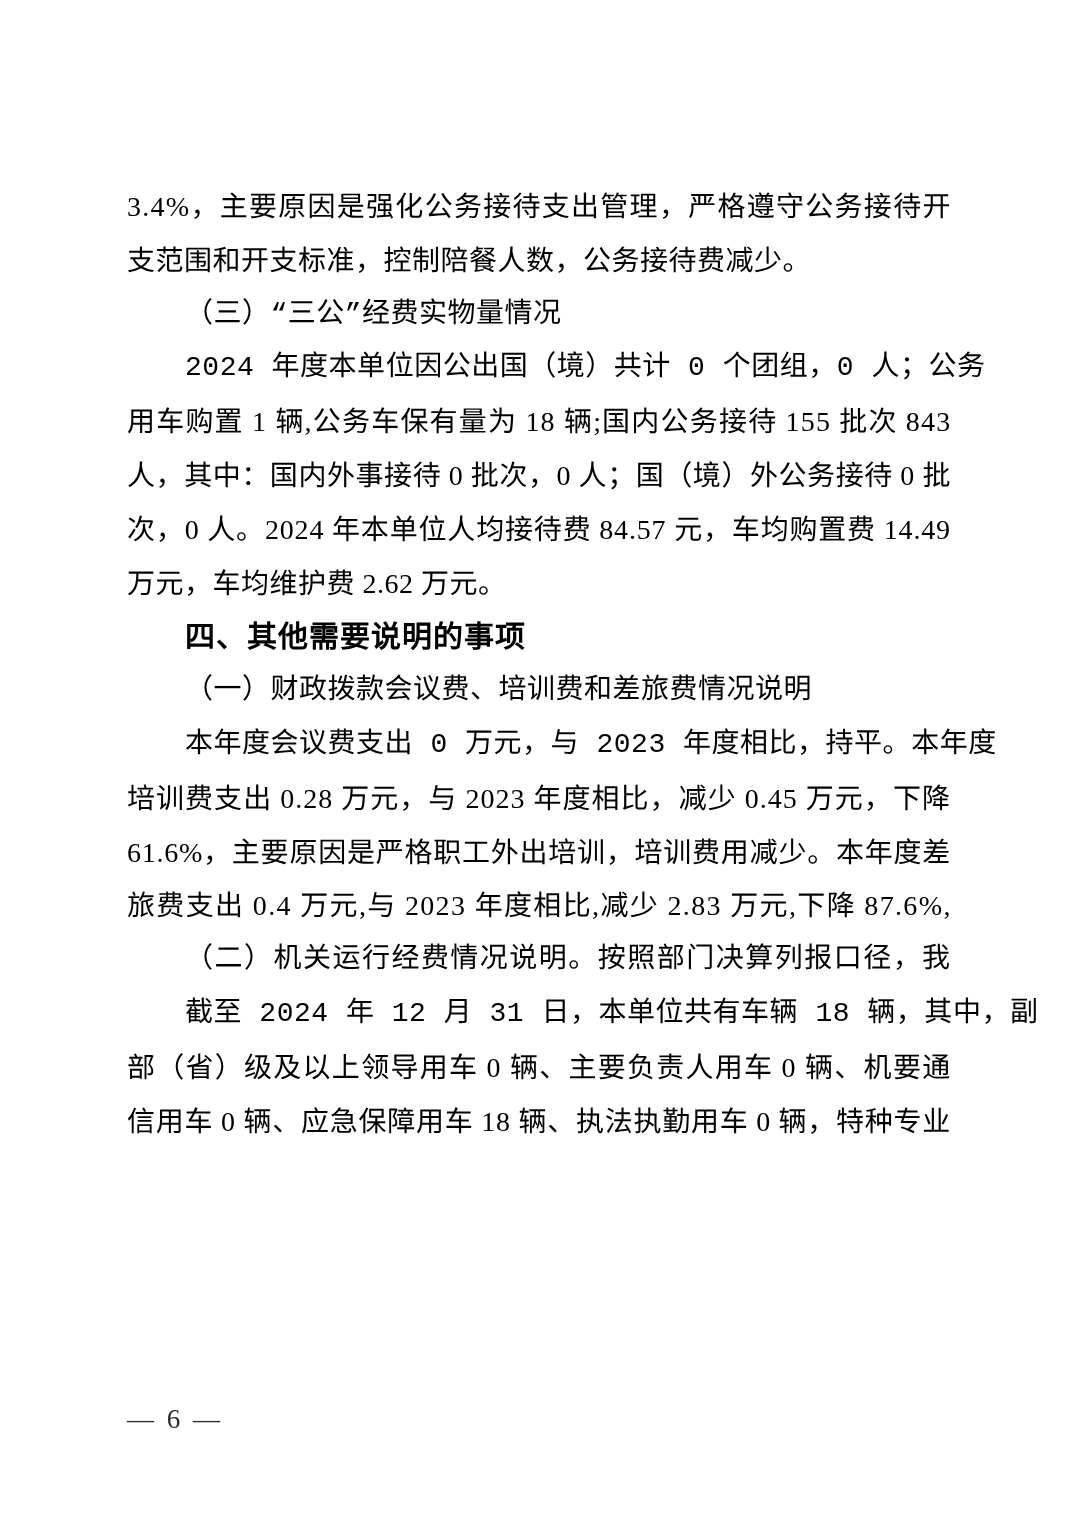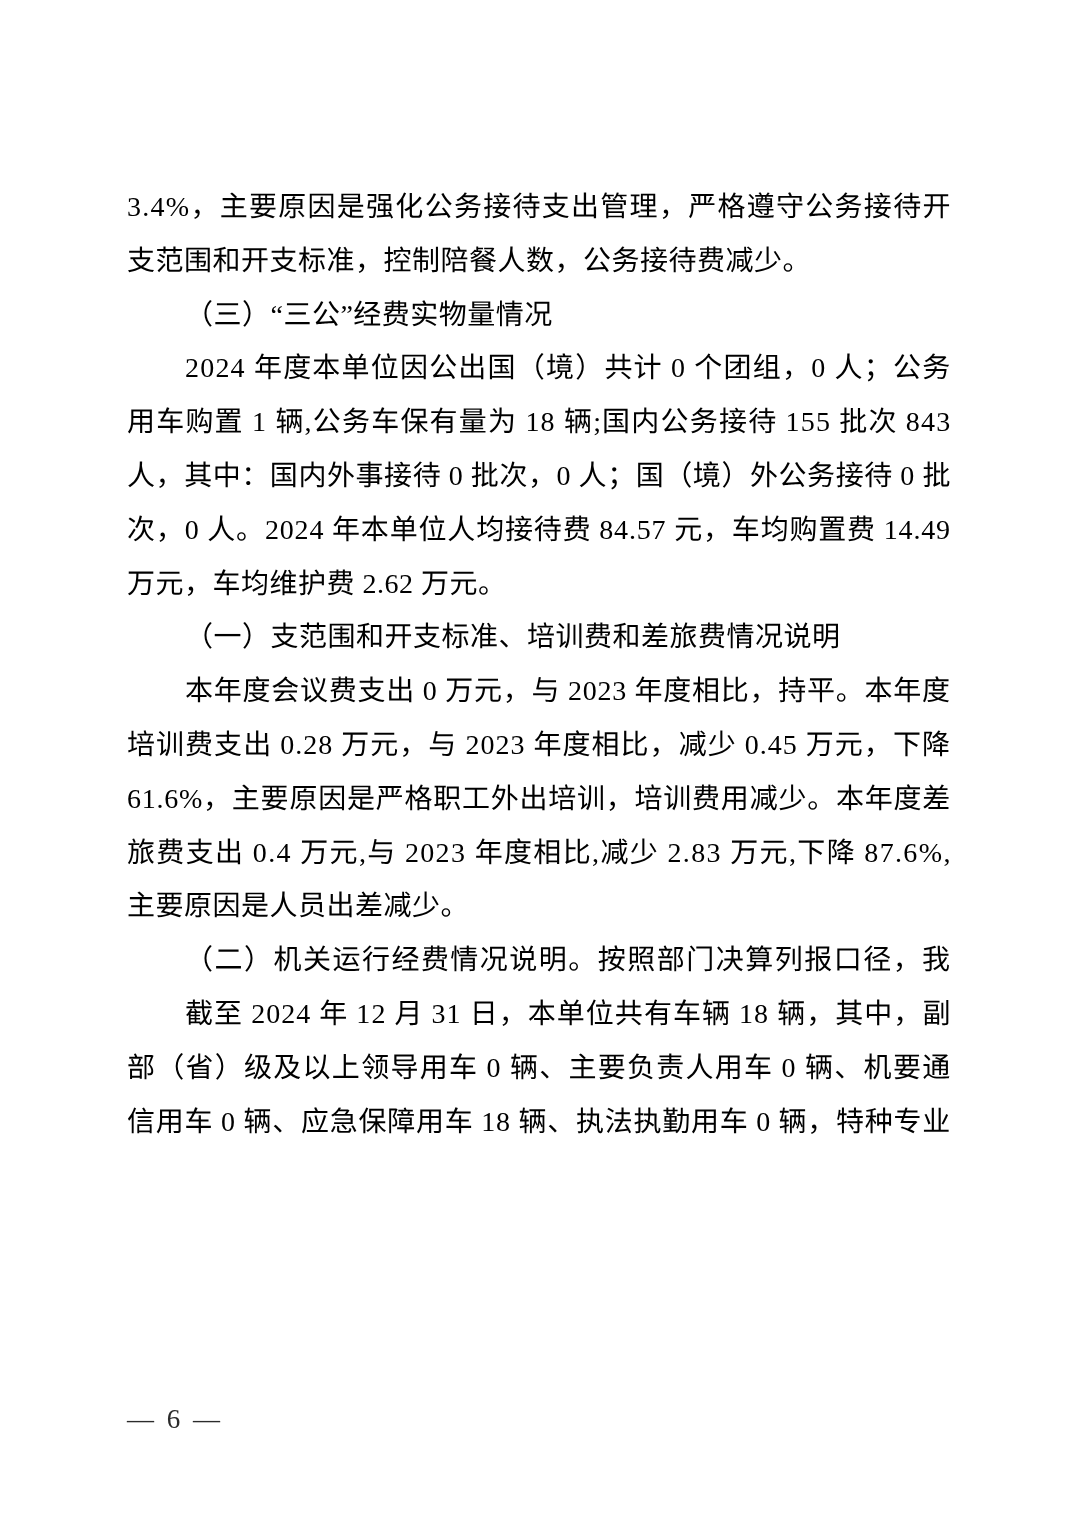--- a/index.html
+++ b/index.html
@@ -29,21 +29,21 @@
     white-space: pre;
     letter-spacing: 0.5px;
   }
   .line.justify {
     display: flex;
     justify-content: space-between;
     align-items: baseline;
     flex-wrap: nowrap;
   }
   .line.justify span { white-space: pre; }
-  .line.indent { padding-left: 58px; }
+  .line.indent { padding-left: 58px; font-family: Liberation Mono, monospace; }
   .line.h-bold {
     font-family: "Liberation Sans", "DejaVu Sans", sans-serif;
     font-weight: bold;
     font-size: 30px;
     letter-spacing: 1px;
   }
   .footer {
     position: absolute;
     left: 127px;
     top: 1403px;
@@ -60,25 +60,25 @@
 <div class="page">
   <div class="content">
       <div class="line body justify"><span>3</span><span>.</span><span>4</span><span>%</span><span>，</span><span>主</span><span>要</span><span>原</span><span>因</span><span>是</span><span>强</span><span>化</span><span>公</span><span>务</span><span>接</span><span>待</span><span>支</span><span>出</span><span>管</span><span>理</span><span>，</span><span>严</span><span>格</span><span>遵</span><span>守</span><span>公</span><span>务</span><span>接</span><span>待</span><span>开</span></div>
       <div class="line body">支范围和开支标准，控制陪餐人数，公务接待费减少。</div>
       <div class="line body indent">（三）“三公”经费实物量情况</div>
       <div class="line body justify indent"><span>2</span><span>0</span><span>2</span><span>4</span><span> </span><span>年</span><span>度</span><span>本</span><span>单</span><span>位</span><span>因</span><span>公</span><span>出</span><span>国</span><span>（</span><span>境</span><span>）</span><span>共</span><span>计</span><span> </span><span>0</span><span> </span><span>个</span><span>团</span><span>组</span><span>，</span><span>0</span><span> </span><span>人</span><span>；</span><span>公</span><span>务</span></div>
       <div class="line body justify"><span>用</span><span>车</span><span>购</span><span>置</span><span> </span><span>1</span><span> </span><span>辆</span><span>,</span><span>公</span><span>务</span><span>车</span><span>保</span><span>有</span><span>量</span><span>为</span><span> </span><span>1</span><span>8</span><span> </span><span>辆</span><span>;</span><span>国</span><span>内</span><span>公</span><span>务</span><span>接</span><span>待</span><span> </span><span>1</span><span>5</span><span>5</span><span> </span><span>批</span><span>次</span><span> </span><span>8</span><span>4</span><span>3</span></div>
       <div class="line body justify"><span>人</span><span>，</span><span>其</span><span>中</span><span>：</span><span>国</span><span>内</span><span>外</span><span>事</span><span>接</span><span>待</span><span> </span><span>0</span><span> </span><span>批</span><span>次</span><span>，</span><span>0</span><span> </span><span>人</span><span>；</span><span>国</span><span>（</span><span>境</span><span>）</span><span>外</span><span>公</span><span>务</span><span>接</span><span>待</span><span> </span><span>0</span><span> </span><span>批</span></div>
       <div class="line body justify"><span>次</span><span>，</span><span>0</span><span> </span><span>人</span><span>。</span><span>2</span><span>0</span><span>2</span><span>4</span><span> </span><span>年</span><span>本</span><span>单</span><span>位</span><span>人</span><span>均</span><span>接</span><span>待</span><span>费</span><span> </span><span>8</span><span>4</span><span>.</span><span>5</span><span>7</span><span> </span><span>元</span><span>，</span><span>车</span><span>均</span><span>购</span><span>置</span><span>费</span><span> </span><span>1</span><span>4</span><span>.</span><span>4</span><span>9</span></div>
       <div class="line body">万元，车均维护费 2.62 万元。</div>
-      <div class="line body indent">（一）支范围和开支标准、培训费和差旅费情况说明</div>
+      <div class="line h-bold indent">四、其他需要说明的事项</div>
+      <div class="line body indent">（一）财政拨款会议费、培训费和差旅费情况说明</div>
       <div class="line body justify indent"><span>本</span><span>年</span><span>度</span><span>会</span><span>议</span><span>费</span><span>支</span><span>出</span><span> </span><span>0</span><span> </span><span>万</span><span>元</span><span>，</span><span>与</span><span> </span><span>2</span><span>0</span><span>2</span><span>3</span><span> </span><span>年</span><span>度</span><span>相</span><span>比</span><span>，</span><span>持</span><span>平</span><span>。</span><span>本</span><span>年</span><span>度</span></div>
       <div class="line body justify"><span>培</span><span>训</span><span>费</span><span>支</span><span>出</span><span> </span><span>0</span><span>.</span><span>2</span><span>8</span><span> </span><span>万</span><span>元</span><span>，</span><span>与</span><span> </span><span>2</span><span>0</span><span>2</span><span>3</span><span> </span><span>年</span><span>度</span><span>相</span><span>比</span><span>，</span><span>减</span><span>少</span><span> </span><span>0</span><span>.</span><span>4</span><span>5</span><span> </span><span>万</span><span>元</span><span>，</span><span>下</span><span>降</span></div>
       <div class="line body justify"><span>6</span><span>1</span><span>.</span><span>6</span><span>%</span><span>，</span><span>主</span><span>要</span><span>原</span><span>因</span><span>是</span><span>严</span><span>格</span><span>职</span><span>工</span><span>外</span><span>出</span><span>培</span><span>训</span><span>，</span><span>培</span><span>训</span><span>费</span><span>用</span><span>减</span><span>少</span><span>。</span><span>本</span><span>年</span><span>度</span><span>差</span></div>
       <div class="line body justify"><span>旅</span><span>费</span><span>支</span><span>出</span><span> </span><span>0</span><span>.</span><span>4</span><span> </span><span>万</span><span>元</span><span>,</span><span>与</span><span> </span><span>2</span><span>0</span><span>2</span><span>3</span><span> </span><span>年</span><span>度</span><span>相</span><span>比</span><span>,</span><span>减</span><span>少</span><span> </span><span>2</span><span>.</span><span>8</span><span>3</span><span> </span><span>万</span><span>元</span><span>,</span><span>下</span><span>降</span><span> </span><span>8</span><span>7</span><span>.</span><span>6</span><span>%</span><span>,</span></div>
-      <div class="line body">主要原因是人员出差减少。</div>
       <div class="line body justify indent"><span>（</span><span>二</span><span>）</span><span>机</span><span>关</span><span>运</span><span>行</span><span>经</span><span>费</span><span>情</span><span>况</span><span>说</span><span>明</span><span>。</span><span>按</span><span>照</span><span>部</span><span>门</span><span>决</span><span>算</span><span>列</span><span>报</span><span>口</span><span>径</span><span>，</span><span>我</span></div>
       <div class="line body justify indent"><span>截</span><span>至</span><span> </span><span>2</span><span>0</span><span>2</span><span>4</span><span> </span><span>年</span><span> </span><span>1</span><span>2</span><span> </span><span>月</span><span> </span><span>3</span><span>1</span><span> </span><span>日</span><span>，</span><span>本</span><span>单</span><span>位</span><span>共</span><span>有</span><span>车</span><span>辆</span><span> </span><span>1</span><span>8</span><span> </span><span>辆</span><span>，</span><span>其</span><span>中</span><span>，</span><span>副</span></div>
       <div class="line body justify"><span>部</span><span>（</span><span>省</span><span>）</span><span>级</span><span>及</span><span>以</span><span>上</span><span>领</span><span>导</span><span>用</span><span>车</span><span> </span><span>0</span><span> </span><span>辆</span><span>、</span><span>主</span><span>要</span><span>负</span><span>责</span><span>人</span><span>用</span><span>车</span><span> </span><span>0</span><span> </span><span>辆</span><span>、</span><span>机</span><span>要</span><span>通</span></div>
       <div class="line body justify"><span>信</span><span>用</span><span>车</span><span> </span><span>0</span><span> </span><span>辆</span><span>、</span><span>应</span><span>急</span><span>保</span><span>障</span><span>用</span><span>车</span><span> </span><span>1</span><span>8</span><span> </span><span>辆</span><span>、</span><span>执</span><span>法</span><span>执</span><span>勤</span><span>用</span><span>车</span><span> </span><span>0</span><span> </span><span>辆</span><span>，</span><span>特</span><span>种</span><span>专</span><span>业</span></div>
     </div>
   <div class="footer">— 6 —</div>
 </div>
 
 </body></html>

